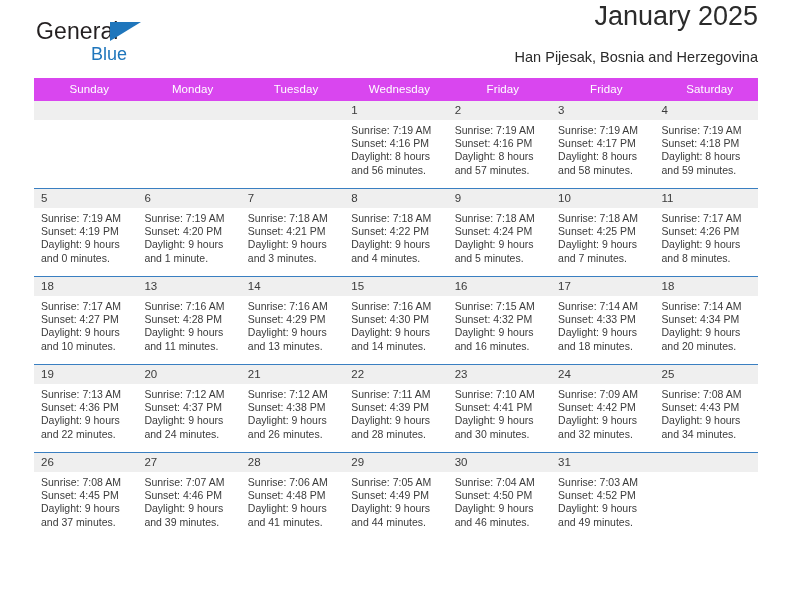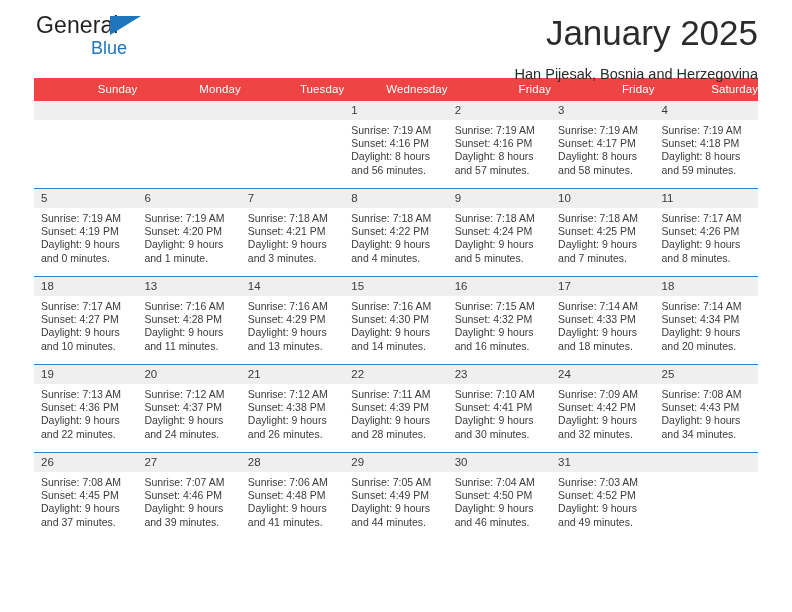--- a/index.html
+++ b/index.html
@@ -23,21 +23,21 @@
   }
 
   
   .header {
     position: relative;
     height: 78px;
   }
   .brand {
     position: absolute;
     left: 2px;
-    top: 13px;
+    top: 19px;
     width: 220px;
     height: 58px;
   }
   .brand-line1 {
     position: relative;
     font-size: 23px;
     line-height: 25px;
     letter-spacing: 0.1px;
     color: #231f20;
     font-family: "Liberation Sans", sans-serif;
@@ -59,46 +59,46 @@
     line-height: 25px;
     color: #1f76bc;
   }
   .title-wrap {
     position: absolute;
     right: 0;
     top: 0;
     text-align: right;
   }
   .cal-title {
-    font-size: 35px;
+    font-size: 27px;
     line-height: 32px;
     color: #2b2b2b;
-    margin-top: 17px;
+    margin-top: 0;
     white-space: nowrap;
   }
   .cal-subtitle {
     font-size: 14.5px;
     line-height: 18px;
     color: #2b2b2b;
     margin-top: 16px;
     white-space: nowrap;
   }
 
   
   .calendar {
     width: 724px;
     border-collapse: collapse;
     table-layout: fixed;
   }
   .dow-row th {
-    background: #ef4444;
+    background: #d946ef;
     color: #ffffff;
     font-size: 11.5px;
     font-weight: normal;
-    text-align: right;
+    text-align: center;
     padding: 5px 0 6px 7px;
     height: 11px;
     letter-spacing: 0.1px;
   }
   .week-row td {
     vertical-align: top;
     padding: 0;
     border-top: 1px solid #3a7fc1;
     background: #ffffff;
     height: 87px;

